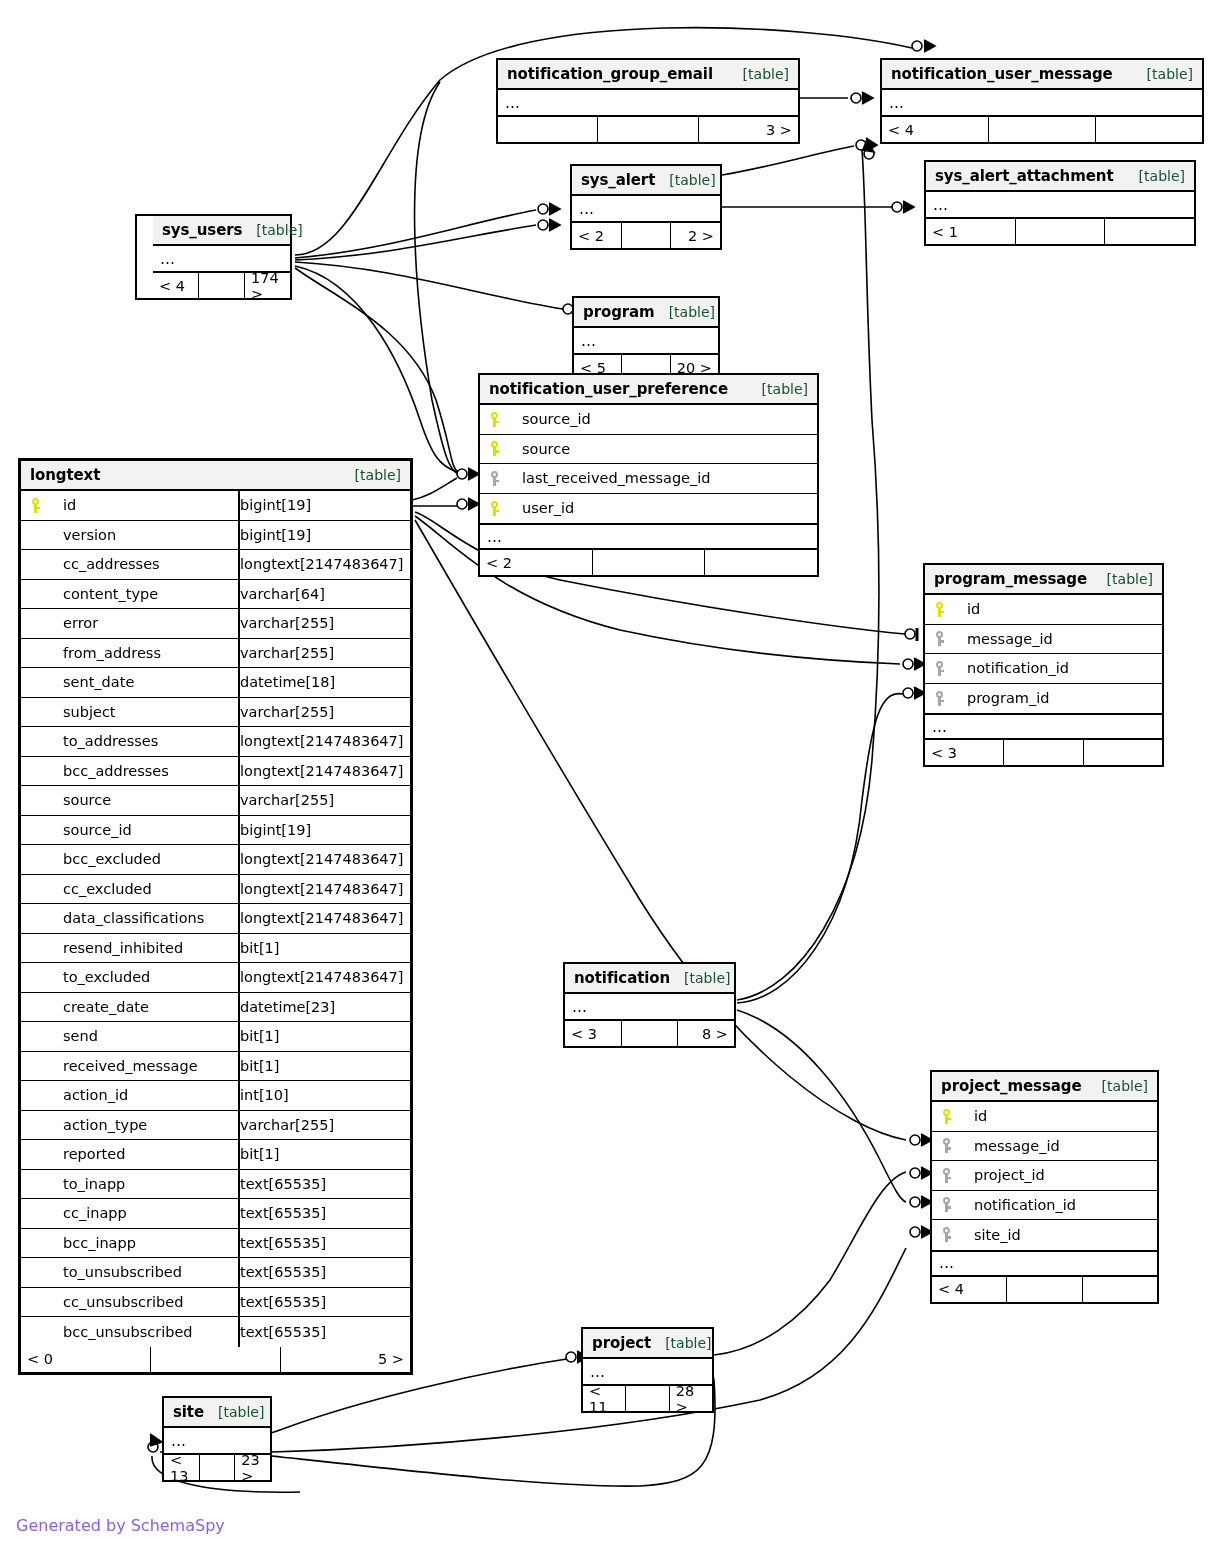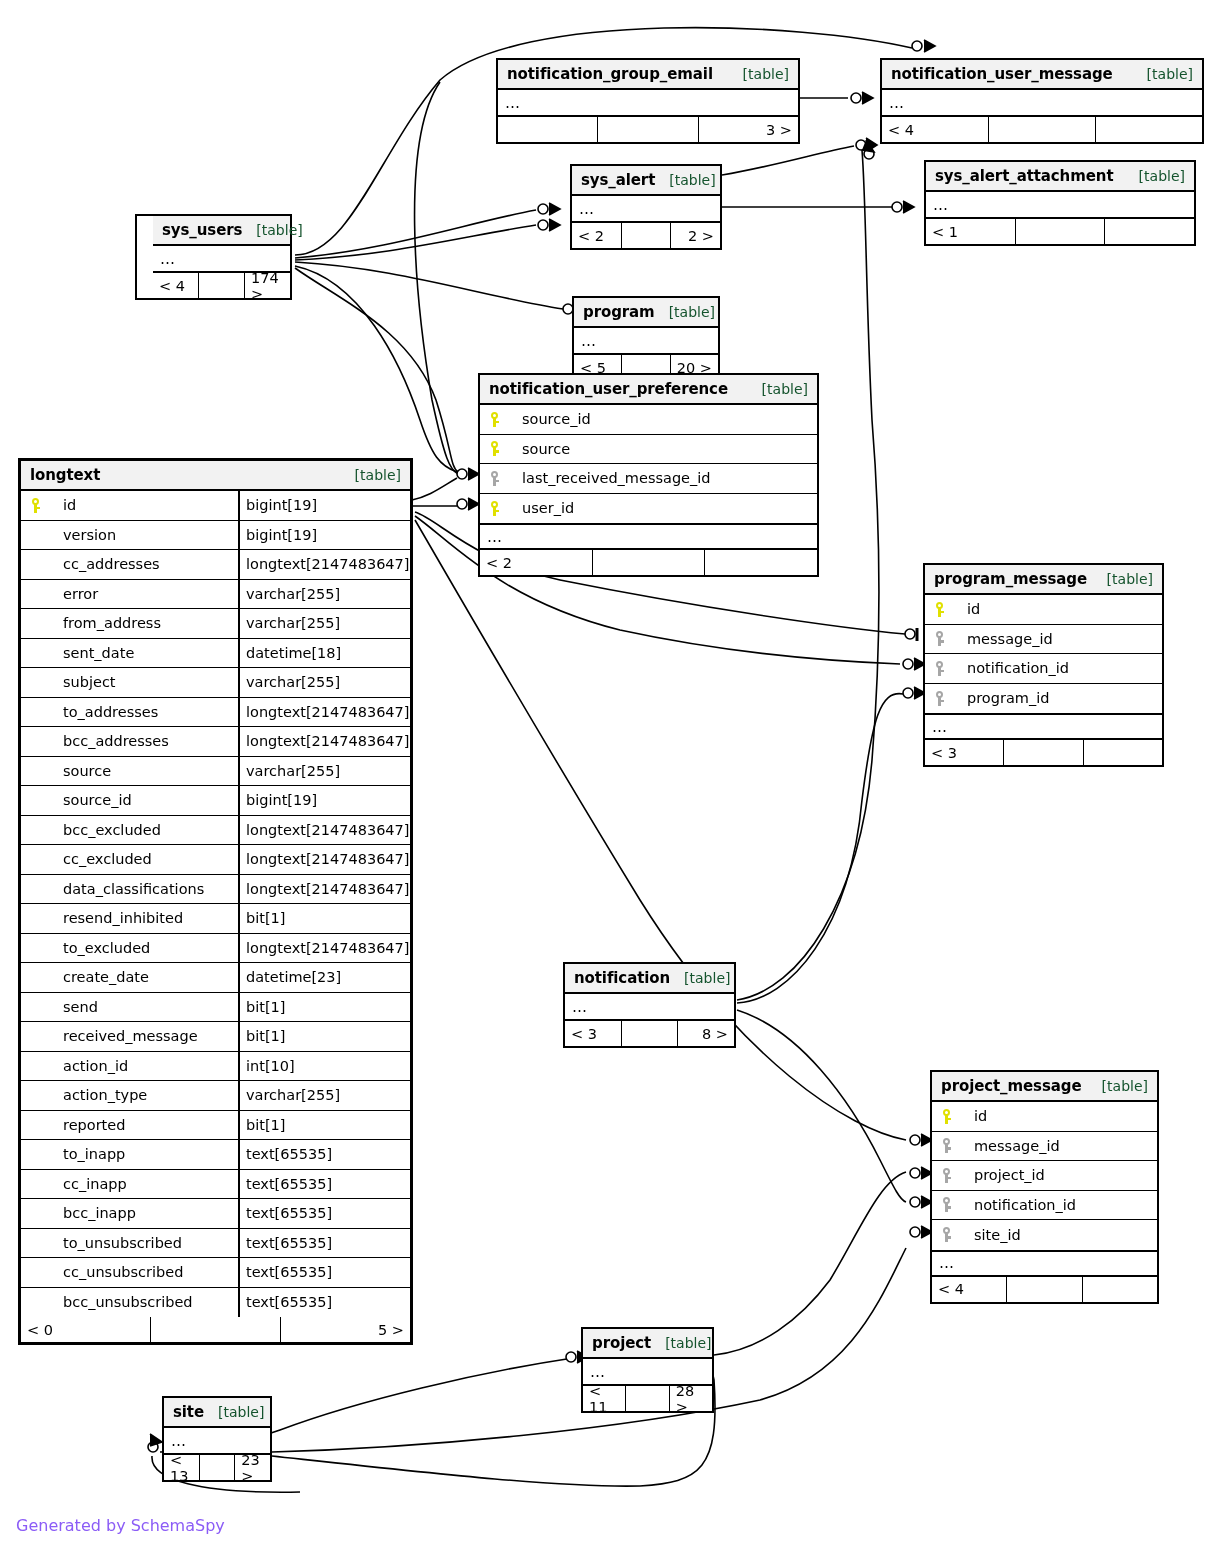--- a/index.html
+++ b/index.html
@@ -12,21 +12,21 @@
   .hdr{background:#f2f2f2;border-bottom:2px solid #000;display:flex;align-items:center;
        justify-content:space-between;padding:3px 9px 4px 9px;box-sizing:border-box;height:30px;}
   .hdr .tname{font-weight:bold;font-size:15px;letter-spacing:-0.1px;white-space:nowrap;}
   .hdr .ttag{font-size:14px;color:#14532d;white-space:nowrap;padding-left:14px;}
   .rows{display:block;}
   .row{display:flex;align-items:center;height:29.5px;border-bottom:1px solid #000;
        box-sizing:border-box;font-size:14.5px;}
   .row:last-child{border-bottom:none;}
   .row .keycell{width:30px;flex:0 0 30px;display:flex;align-items:center;justify-content:center;}
   .row .colname{flex:1 1 auto;padding-left:12px;white-space:nowrap;overflow:hidden;}
-  .row .coltype{flex:0 0 auto;width:172px;border-left:2px solid #000;padding-left:6px;
+  .row .coltype{flex:0 0 auto;width:172px;border-left:2px solid #000;
        height:100%;display:flex;align-items:center;white-space:nowrap;box-sizing:border-box;}
   .row.nocols .colname{padding-left:12px;}
   .ellipsis-row{height:27px;display:flex;align-items:center;padding-left:7px;
        border-top:2px solid #000;border-bottom:2px solid #000;font-size:15px;box-sizing:border-box;
        letter-spacing:1px;}
   .ellipsis-row.first{border-top:none;}
   .foot{display:flex;height:25px;box-sizing:border-box;font-size:14.5px;}
   .foot .fc{flex:1 1 0;border-right:1px solid #000;display:flex;align-items:center;
        padding:0 6px;box-sizing:border-box;}
   .foot .fc:last-child{border-right:none;}
@@ -345,20 +345,25 @@
           <span class="colname">version</span>
           <span class="coltype">bigint[19]</span>
         </div>
         <div class="row">
           <span class="keycell"></span>
           <span class="colname">cc_addresses</span>
           <span class="coltype">longtext[2147483647]</span>
         </div>
         <div class="row">
           <span class="keycell"></span>
+          <span class="colname">content_type</span>
+          <span class="coltype">varchar[64]</span>
+        </div>
+        <div class="row">
+          <span class="keycell"></span>
           <span class="colname">error</span>
           <span class="coltype">varchar[255]</span>
         </div>
         <div class="row">
           <span class="keycell"></span>
           <span class="colname">from_address</span>
           <span class="coltype">varchar[255]</span>
         </div>
         <div class="row">
           <span class="keycell"></span>

